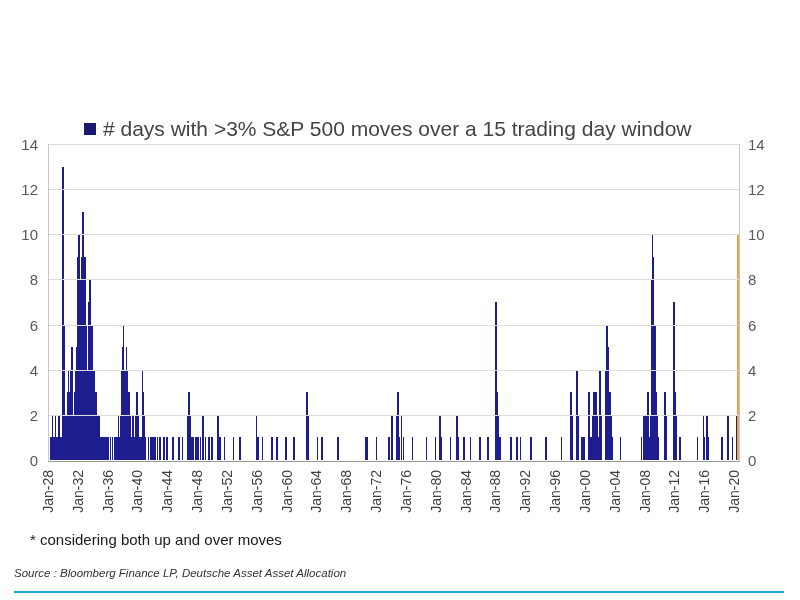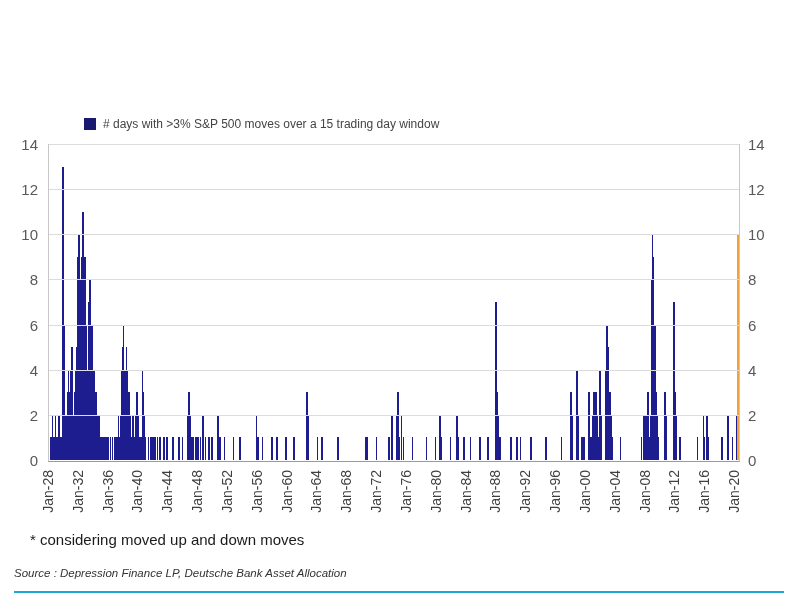--- a/index.html
+++ b/index.html
@@ -99,21 +99,21 @@
     gap: 7px;
     white-space: nowrap;
   }
   .legend-swatch {
     width: 12px;
     height: 12px;
     background: #191970;
     display: block;
   }
   .legend-label {
-    font-size: 12px;
+    font-size: 21px;
     color: #444444;
     line-height: 1;
   }
 
   
   .xlabels {
     position: absolute;
     left: 48px;
     top: 470px;
     width: 692px;
@@ -478,17 +478,17 @@
       <div class="xlabel" style="left: 470.312px;">Jan-92</div>
       <div class="xlabel" style="left: 500.144px;">Jan-96</div>
       <div class="xlabel" style="left: 529.976px;">Jan-00</div>
       <div class="xlabel" style="left: 559.808px;">Jan-04</div>
       <div class="xlabel" style="left: 589.64px;">Jan-08</div>
       <div class="xlabel" style="left: 619.472px;">Jan-12</div>
       <div class="xlabel" style="left: 649.304px;">Jan-16</div>
       <div class="xlabel" style="left: 679.136px;">Jan-20</div>
     </div>
 
-  <div class="footnote">* considering moved up and down moves</div>
-  <div class="source">Source : Depression Finance LP, Deutsche Bank Asset Allocation</div>
+  <div class="footnote">* considering both up and over moves</div>
+  <div class="source">Source : Bloomberg Finance LP, Deutsche Asset Asset Allocation</div>
   <div class="source-rule"></div>
 
 </div>
 
 </body></html>

